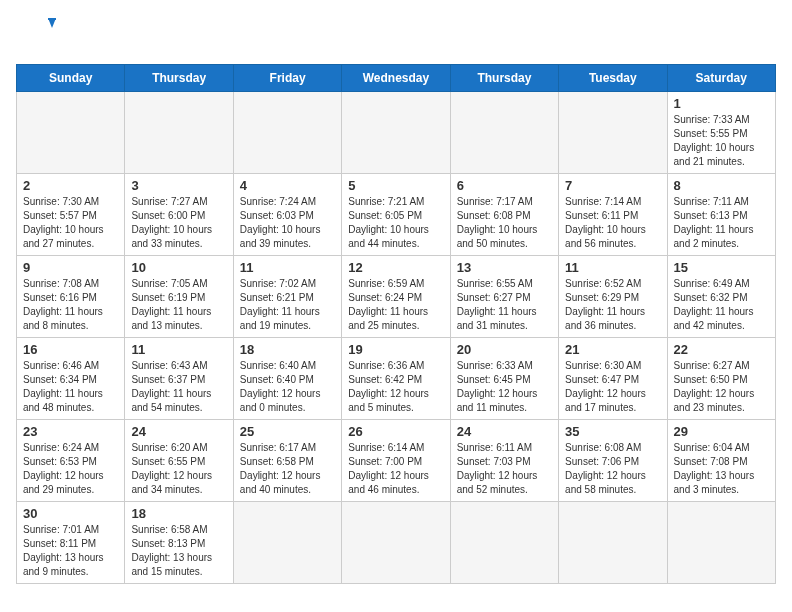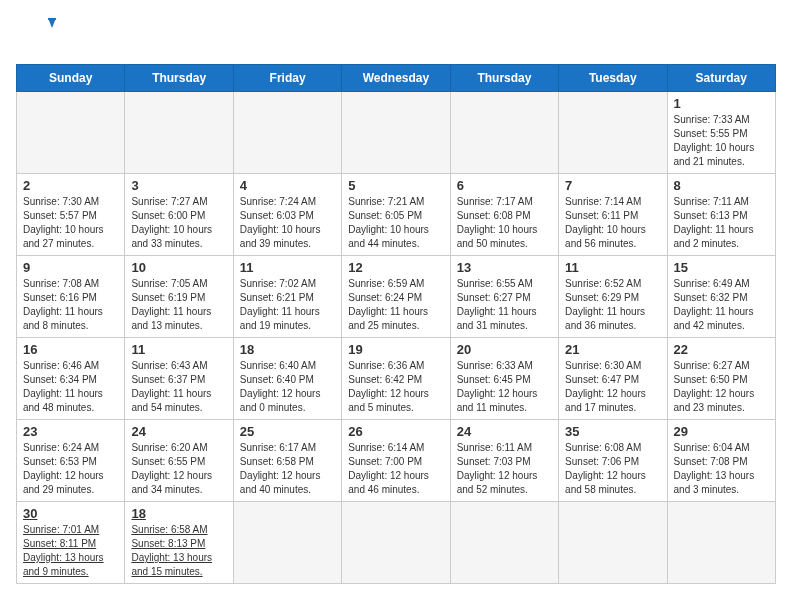--- a/index.html
+++ b/index.html
@@ -67,21 +67,20 @@
       display: block;
       margin-bottom: 2px;
     }
     .day-info {
       font-size: 10px;
       line-height: 1.4;
       color: #333;
     }
     tr:last-child td {
       min-height: 60px;
-      text-decoration: underline;
     }
   </style>
 </head>
 <body>
 
 <div class="header-area">
   <div class="logo">
   <div>
     <svg width="40" height="34" viewBox="0 0 40 34">
       <polygon points="32,2 40,2 36,12" fill="#1a73c5"></polygon>

